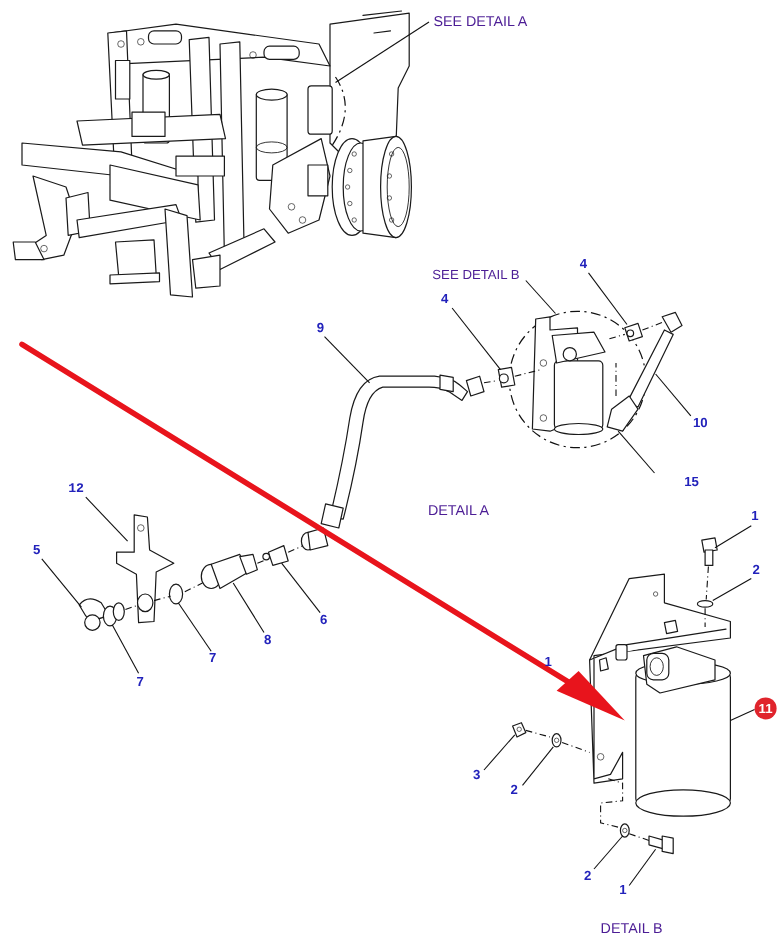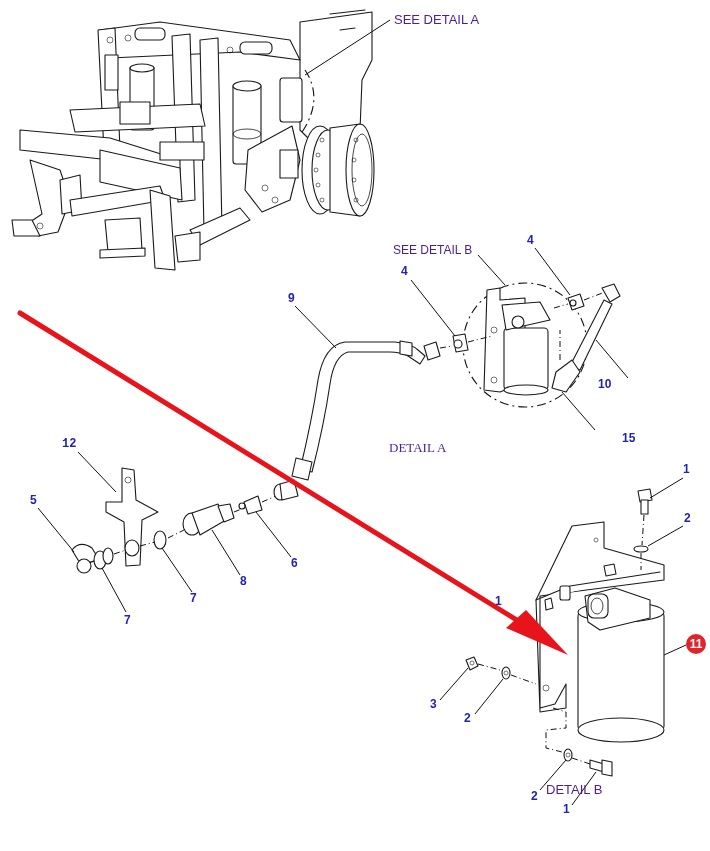--- a/index.html
+++ b/index.html
@@ -230,27 +230,27 @@
   </g>
 
   <g>
     <line x1="20" y1="313" x2="528" y2="627" stroke="#e8141c" stroke-width="5" stroke-linecap="round"></line>
     <polygon points="568,655 506,628 526,610" fill="#e8141c"></polygon>
   </g>
 </svg>
 
 <div class="caption" style="left:394px; top:12px;">SEE DETAIL A</div>
 <div class="caption" style="left:393px; top:243px; font-size:12px;text-align:right;">SEE DETAIL B</div>
-<div class="caption" style="left:389px; top:440px;font-family:Liberation Serif, serif;">DETAIL A</div>
-<div class="caption" style="left:546px; top:782px;">DETAIL B</div>
+<div class="caption" style="left:389px; top:456px;">DETAIL A</div>
+<div class="caption" style="left:546px; top:836px;">DETAIL B</div>
 
 <div class="label" style="left:527px; top:233px;">4</div>
 <div class="label" style="left:401px; top:264px;">4</div>
 <div class="label" style="left:288px; top:291px;">9</div>
-<div class="label" style="left:598px; top:377px;">10</div>
+<div class="label" style="left:630px; top:377px;">10</div>
 <div class="label" style="left:622px; top:431px;">15</div>
 <div class="label" style="left:62px; top:437px;font-family:Liberation Mono, monospace;">12</div>
 <div class="label" style="left:30px; top:493px;">5</div>
 <div class="label" style="left:190px; top:591px;">7</div>
 <div class="label" style="left:124px; top:613px;">7</div>
 <div class="label" style="left:240px; top:574px;">8</div>
 <div class="label" style="left:291px; top:556px;">6</div>
 <div class="label" style="left:683px; top:462px;">1</div>
 <div class="label" style="left:684px; top:511px;">2</div>
 <div class="label" style="left:495px; top:594px;">1</div>

